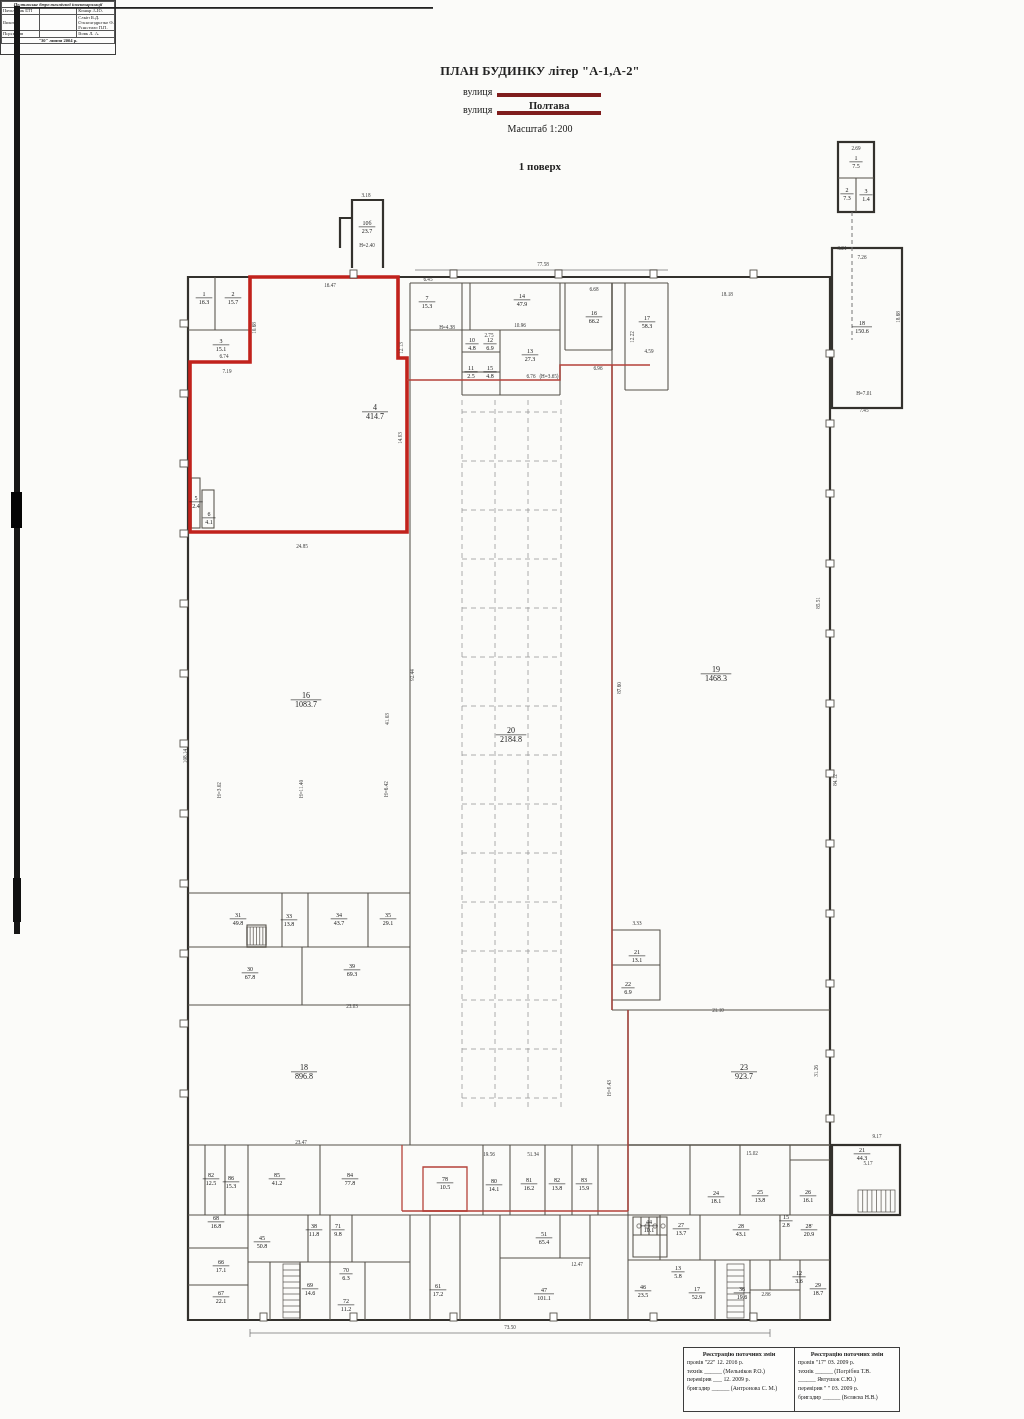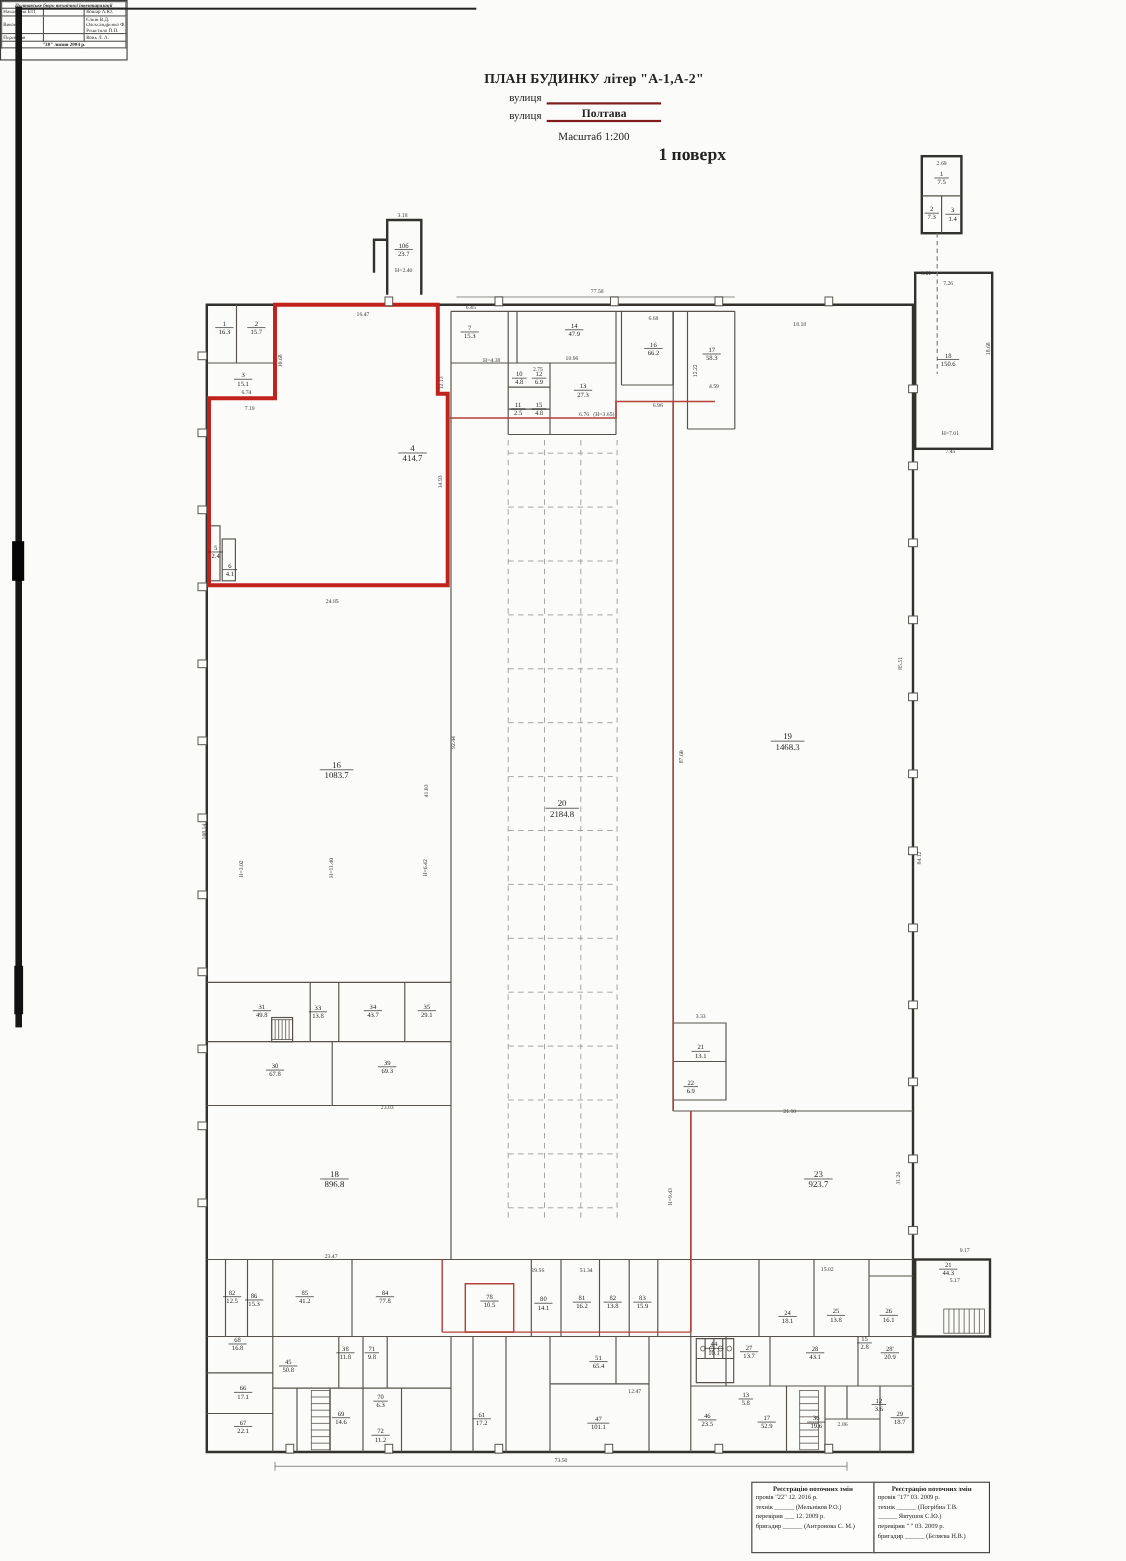--- a/index.html
+++ b/index.html
@@ -5,25 +5,25 @@
   html,body{margin:0;padding:0;}
   body{width:1024px;height:1419px;background:#fbfbf9;overflow:hidden;
        font-family:"Liberation Serif","DejaVu Serif",serif;color:#222;}
   .page{position:relative;width:1024px;height:1419px;}
   #plan-svg{position:absolute;left:0;top:0;}
 
   
   .title-block{position:absolute;left:420px;top:64px;width:240px;}
   .tb-main{font-size:12.5px;font-weight:bold;text-align:center;letter-spacing:.2px;}
   .tb-row{font-size:10px;margin-top:3px;margin-left:43px;}
-  .tb-line{display:inline-block;width:104px;border-bottom:2px solid #7f1d1d;height:11px;
+  .tb-line{display:inline-block;width:104px;border-bottom:4px solid #7f1d1d;height:11px;
            margin-left:5px;vertical-align:bottom;text-align:center;}
   .tb-line b{font-size:10.5px;}
   .tb-scale{font-size:10px;text-align:center;margin-top:8px;}
-  .tb-floor{font-size:16px;font-weight:bold;text-align:right;margin-top:2px;}
+  .tb-floor{font-size:11px;font-weight:bold;text-align:center;margin-top:26px;}
 
   
   .stamp{position:absolute;border:1px solid #3c3c3c;background:#fdfdfc;color:#1f1f1f;}
   #reg1{left:683px;top:1347px;width:104px;height:59px;padding:2px 3px;}
   #reg2{left:794px;top:1347px;width:98px;height:59px;padding:2px 3px;}
   .stamp .hd{font-size:6.2px;font-weight:bold;text-align:center;line-height:1.25;}
   .stamp .ln{font-size:5.9px;line-height:1.5;white-space:nowrap;overflow:hidden;}
   #bti{left:897px;top:1351px;width:114px;height:53px;border:1px solid #3c3c3c;
        background:#fdfdfc;}
   #bti table{border-collapse:collapse;width:100%;table-layout:fixed;}

